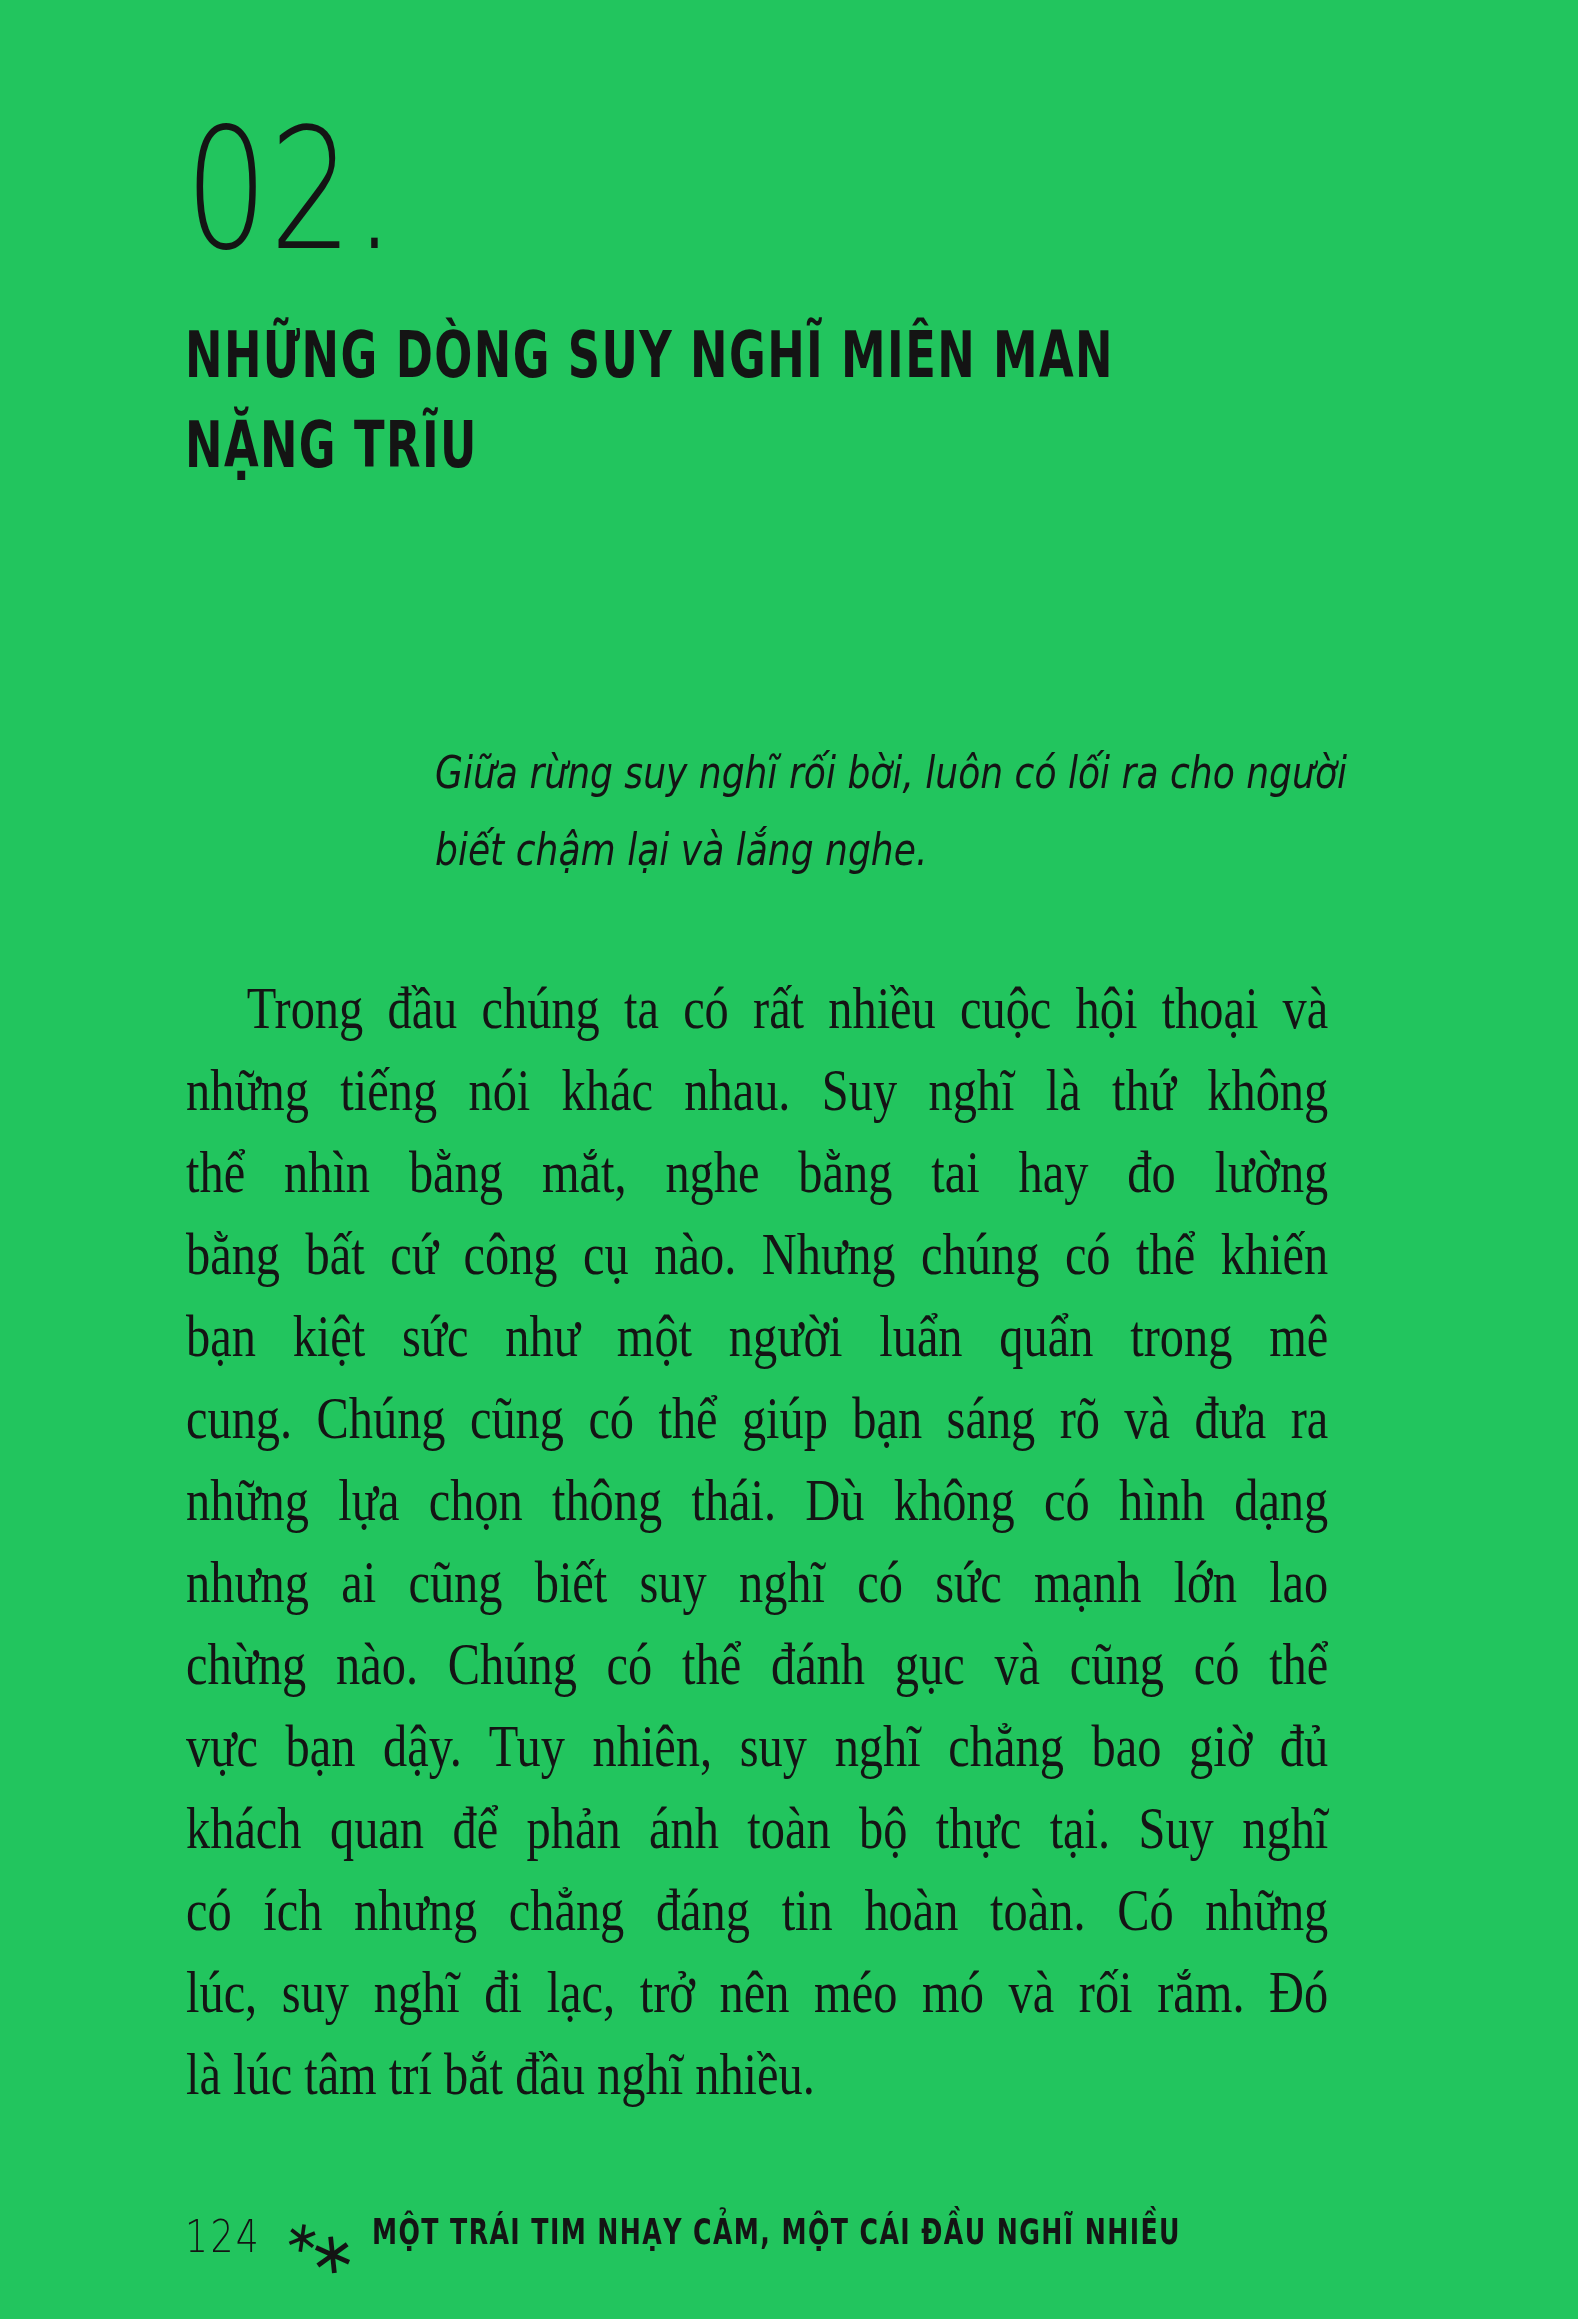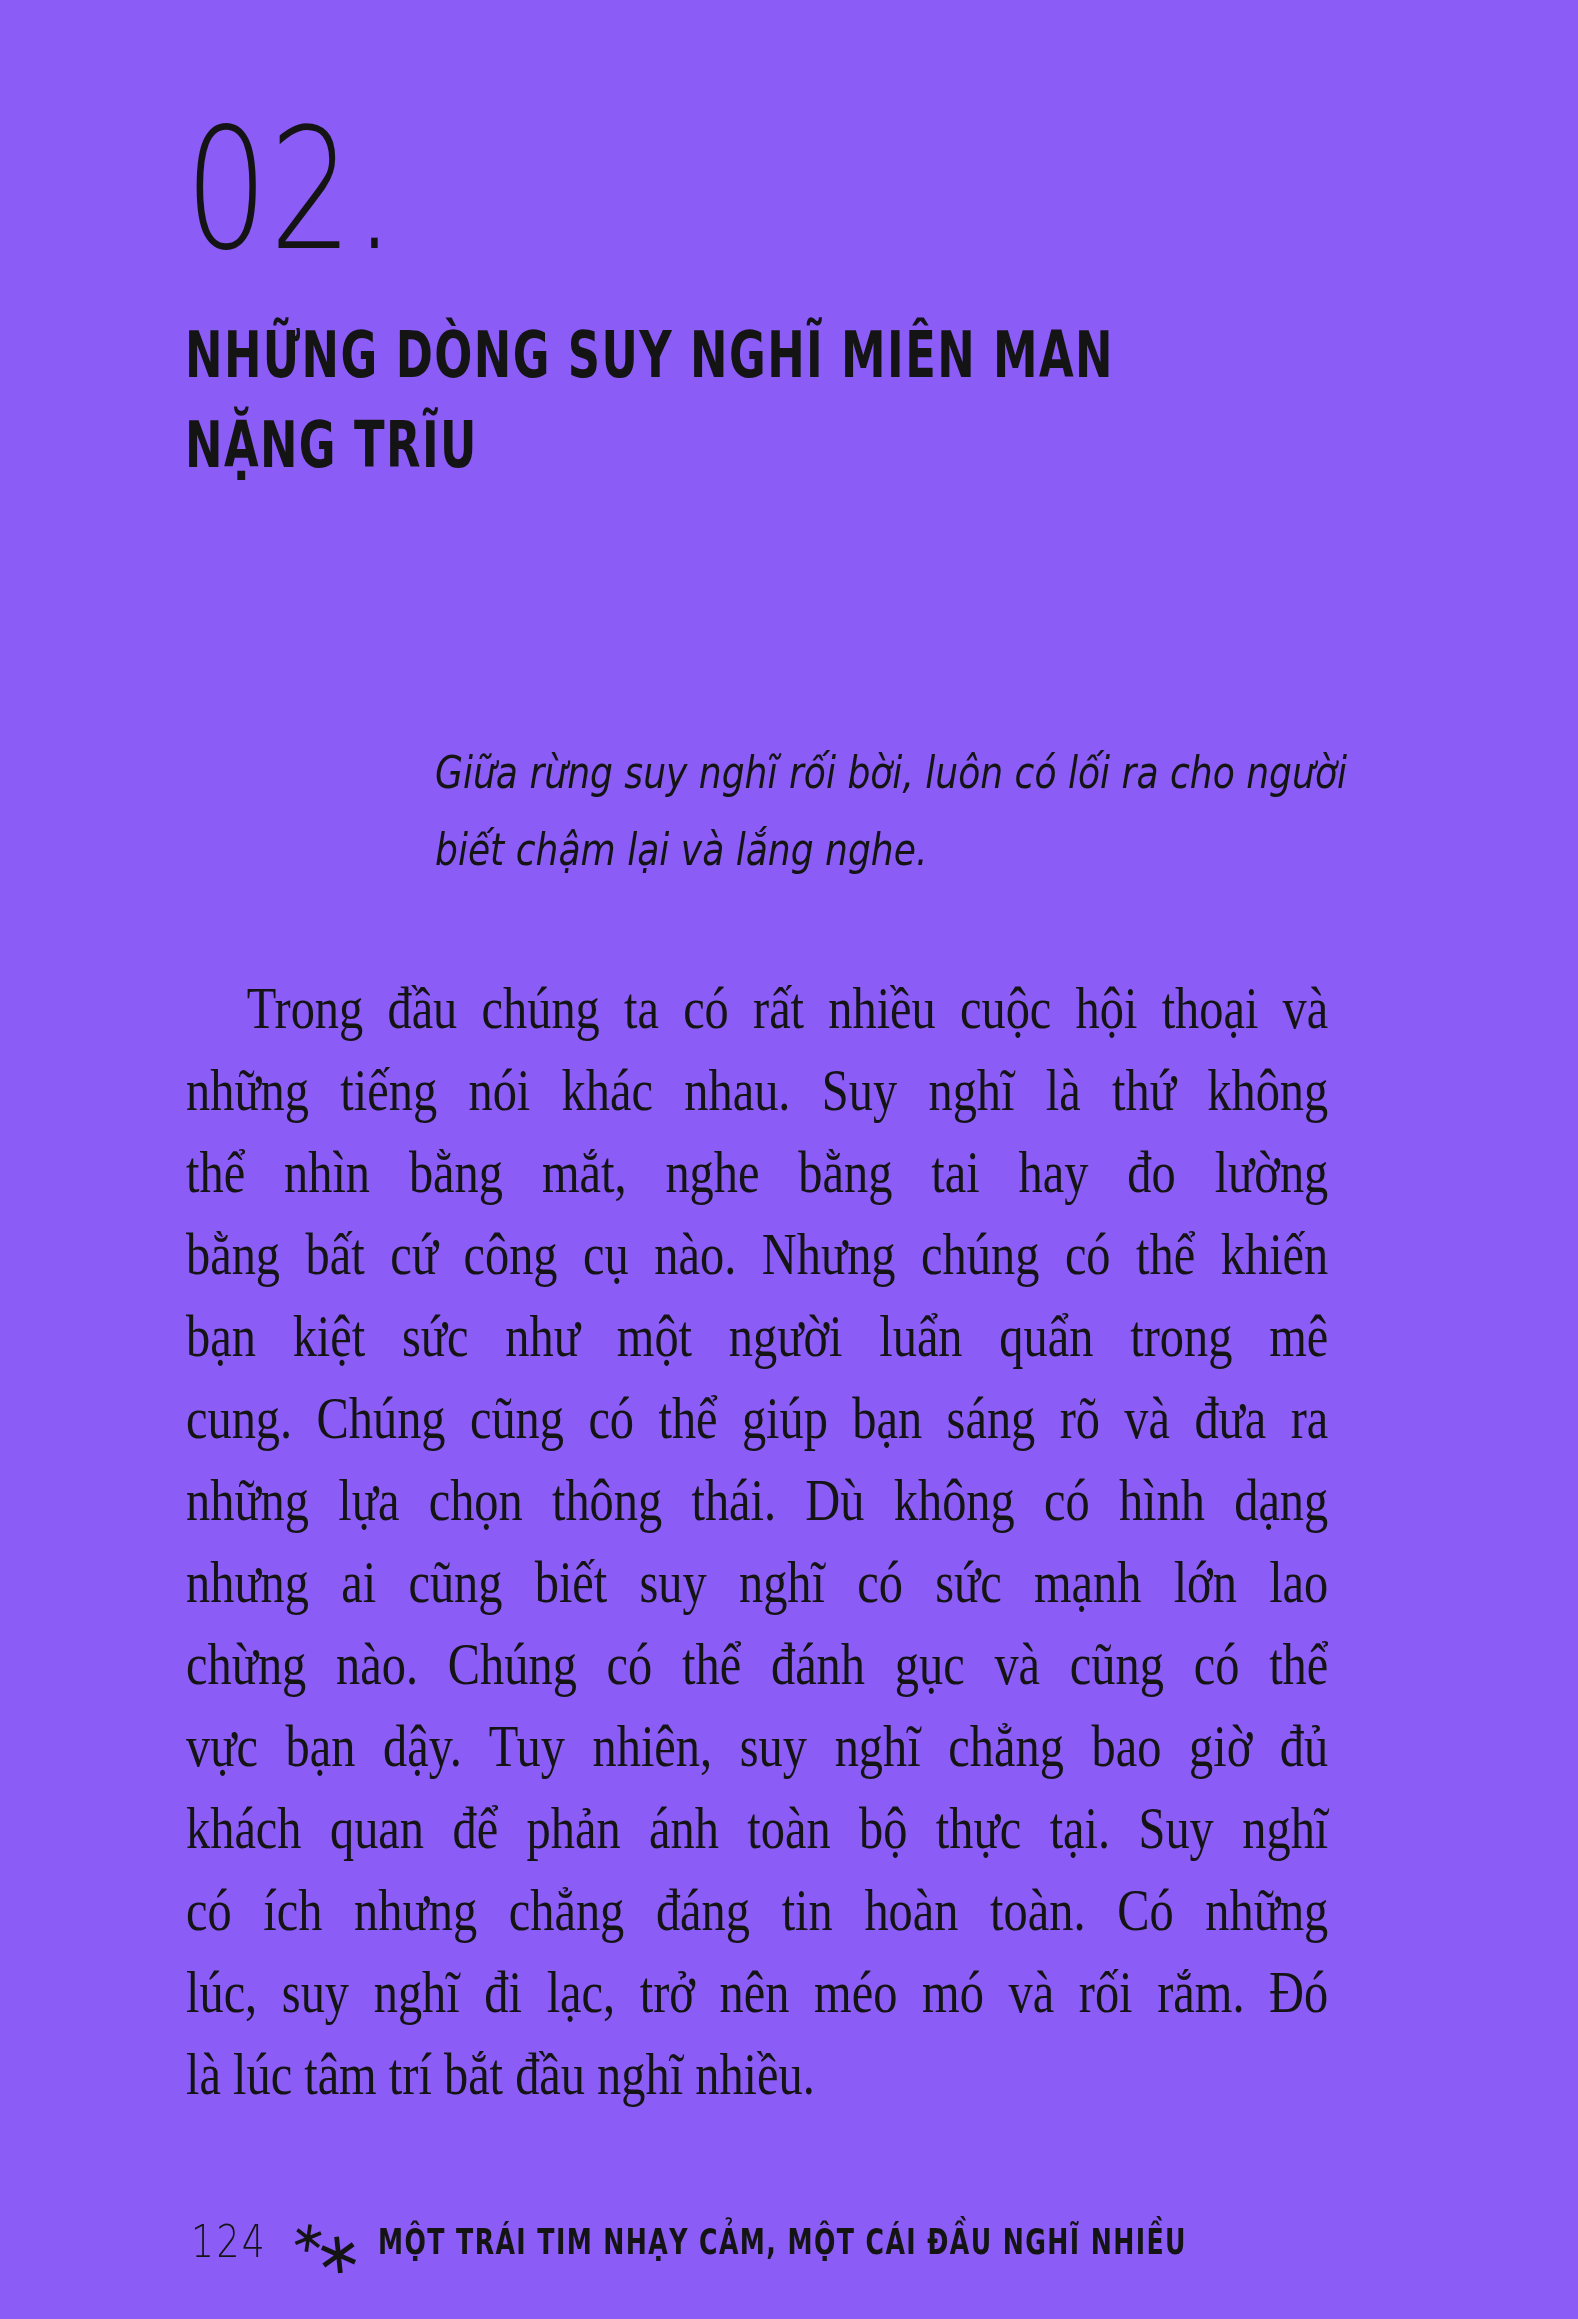--- a/index.html
+++ b/index.html
@@ -4,21 +4,21 @@
 <style>
   html, body {
     margin: 0;
     padding: 0;
     background: #ffffff;
   }
   .page {
     position: relative;
     width: 1578px;
     height: 2319px;
-    background: #8b5cf6;
+    background: #22c55e;
     color: #141414;
     overflow: hidden;
     font-family: "Liberation Serif", serif;
   }
 
   
   .chapter-number {
     position: absolute;
     left: 185px;
     top: 107px;
@@ -81,25 +81,24 @@
     text-align-last: justify;
     height: 82px;
     overflow: visible;
   }
   .body-line:first-child { text-indent: 74px; }
   .body-line:last-child  { text-align-last: left; }
 
   
   .footer {
     position: absolute;
-    left: 191px;
+    left: 185px;
     top: 2211px;
     height: 60px;
     display: flex;
-    align-items: center;
     white-space: nowrap;
   }
   .footer-page-number {
     font-family: "DejaVu Sans", sans-serif;
     font-weight: 300;
     font-size: 44px;
     letter-spacing: 3px;
     transform: scaleX(0.82);
     transform-origin: left center;
   }

